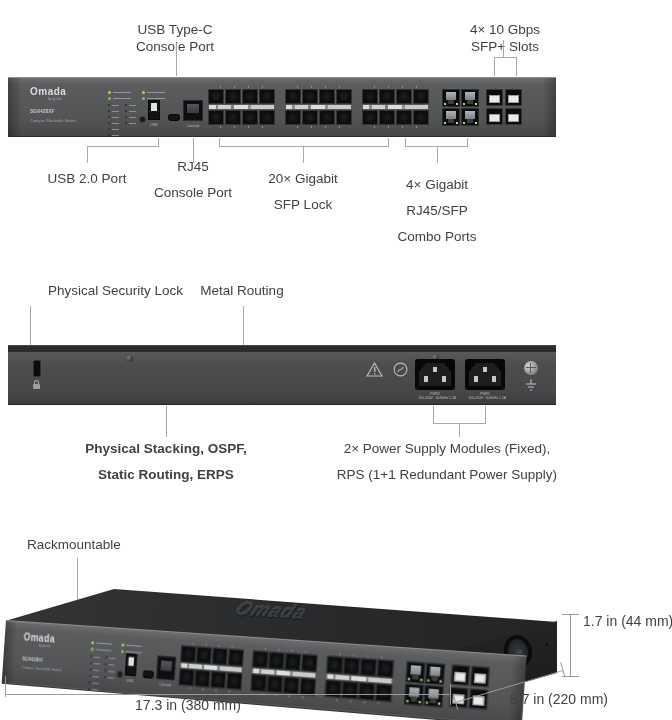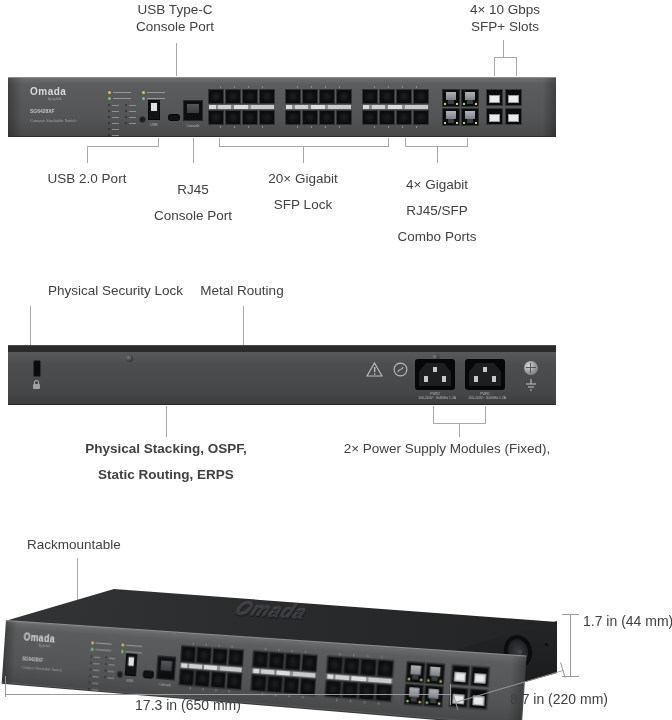--- a/index.html
+++ b/index.html
@@ -1,21 +1,21 @@
 <!DOCTYPE html>
 <html><head>
 <meta charset="utf-8">
 <style>
   html,body{margin:0;padding:0;background:#fff;}
   #canvas{position:relative;width:672px;height:720px;background:#ffffff;overflow:hidden;
           font-family:"Liberation Sans", sans-serif;}
 
   
   .callout{position:absolute;color:#414141;font-size:13.5px;line-height:26px;text-align:center;white-space:nowrap;}
-  .callout.tight{line-height:17px;}
+  .callout.tight{line-height:17px;margin-top:20px;}
   .cl{position:absolute;background:#a9a9a9;}
   .h1px{height:1px;} .w1px{width:1px;}
 
   
   .panel-body{position:relative;width:548px;height:60px;
     background:linear-gradient(#6a6c6e,#5a5c5e 12%,#525456 70%,#46484a);
     border-top:1px solid #8a8c8e;border-bottom:1px solid #2c2d2f;box-sizing:border-box;}
   .panel-body::before{content:'';position:absolute;inset:0;pointer-events:none;
     background:linear-gradient(90deg,rgba(0,0,0,.30),rgba(0,0,0,0) 2.5%,rgba(0,0,0,0) 97.5%,rgba(0,0,0,.30));}
   .panel-host{position:absolute;left:8px;top:77px;}
@@ -321,21 +321,21 @@
   <div class="cl h1px" style="left:219px;top:146px;width:170px;"></div>
   <div class="cl w1px" style="left:303px;top:146px;height:17px;"></div>
   <div class="cl w1px" style="left:405px;top:138px;height:9px;"></div>
   <div class="cl w1px" style="left:467px;top:138px;height:9px;"></div>
   <div class="cl h1px" style="left:405px;top:146px;width:63px;"></div>
   <div class="cl w1px" style="left:437px;top:146px;height:17px;"></div>
 
   <div class="callout" style="left:17px;top:166px;width:140px;">
     <div>USB 2.0 Port</div>
   </div>
-  <div class="callout" style="left:123px;top:177px;width:140px;text-align:center;">
+  <div class="callout" style="left:123px;top:154px;width:140px;text-align:center;">
     <div>RJ45</div>
     <div>Console Port</div>
   </div>
   <div class="callout" style="left:233px;top:166px;width:140px;">
     <div>20× Gigabit</div>
     <div>SFP Lock</div>
   </div>
   <div class="callout" style="left:367px;top:172px;width:140px;">
     <div>4× Gigabit</div>
     <div>RJ45/SFP</div>
@@ -403,20 +403,21 @@
   <div class="cl w1px" style="left:485px;top:406px;height:17px;"></div>
   <div class="cl h1px" style="left:433px;top:423px;width:53px;"></div>
   <div class="cl w1px" style="left:459px;top:423px;height:14px;"></div>
 
   <div class="callout" style="left:46px;top:436px;width:240px;font-weight:bold;">
     <div>Physical Stacking, OSPF,</div>
     <div>Static Routing, ERPS</div>
   </div>
   <div class="callout" style="left:297px;top:436px;width:300px;">
     <div>2× Power Supply Modules (Fixed),</div>
+    <div>RPS (1+1 Redundant Power Supply)</div>
   </div>
 
   <div class="callout" style="left:27px;top:532px;">
     <div>Rackmountable</div>
   </div>
   <div class="cl w1px" style="left:77px;top:558px;height:42px;"></div>
 
   <div class="iso-top">
     <div class="iso-logo">Omada</div>
   </div>
@@ -613,21 +614,21 @@
               <div class="sfpp"></div>
             </div>
   </div>
 </div>
       </div>
   </div>
 
   <div class="dim w1px" style="left:5px;top:676px;height:21px;"></div>
   <div class="dim w1px" style="left:450px;top:684px;height:21px;"></div>
   <div class="dim h1px" style="left:5px;top:694px;width:446px;"></div>
-  <div class="dim-label" style="left:118px;top:697px;width:140px;text-align:center;">17.3 in (650 mm)</div>
+  <div class="dim-label" style="left:118px;top:697px;width:140px;text-align:center;">17.3 in (380 mm)</div>
 
   <div class="depth-line">
     <div class="cap" style="left:0;"></div>
     <div class="cap" style="right:0;"></div>
   </div>
   <div class="dim-label" style="left:497px;top:691px;width:124px;text-align:center;">8.7 in (220 mm)</div>
 
   <div class="dim w1px" style="left:570px;top:614px;height:63px;"></div>
   <div class="dim h1px" style="left:562px;top:614px;width:17px;"></div>
   <div class="dim h1px" style="left:562px;top:676px;width:17px;"></div>

